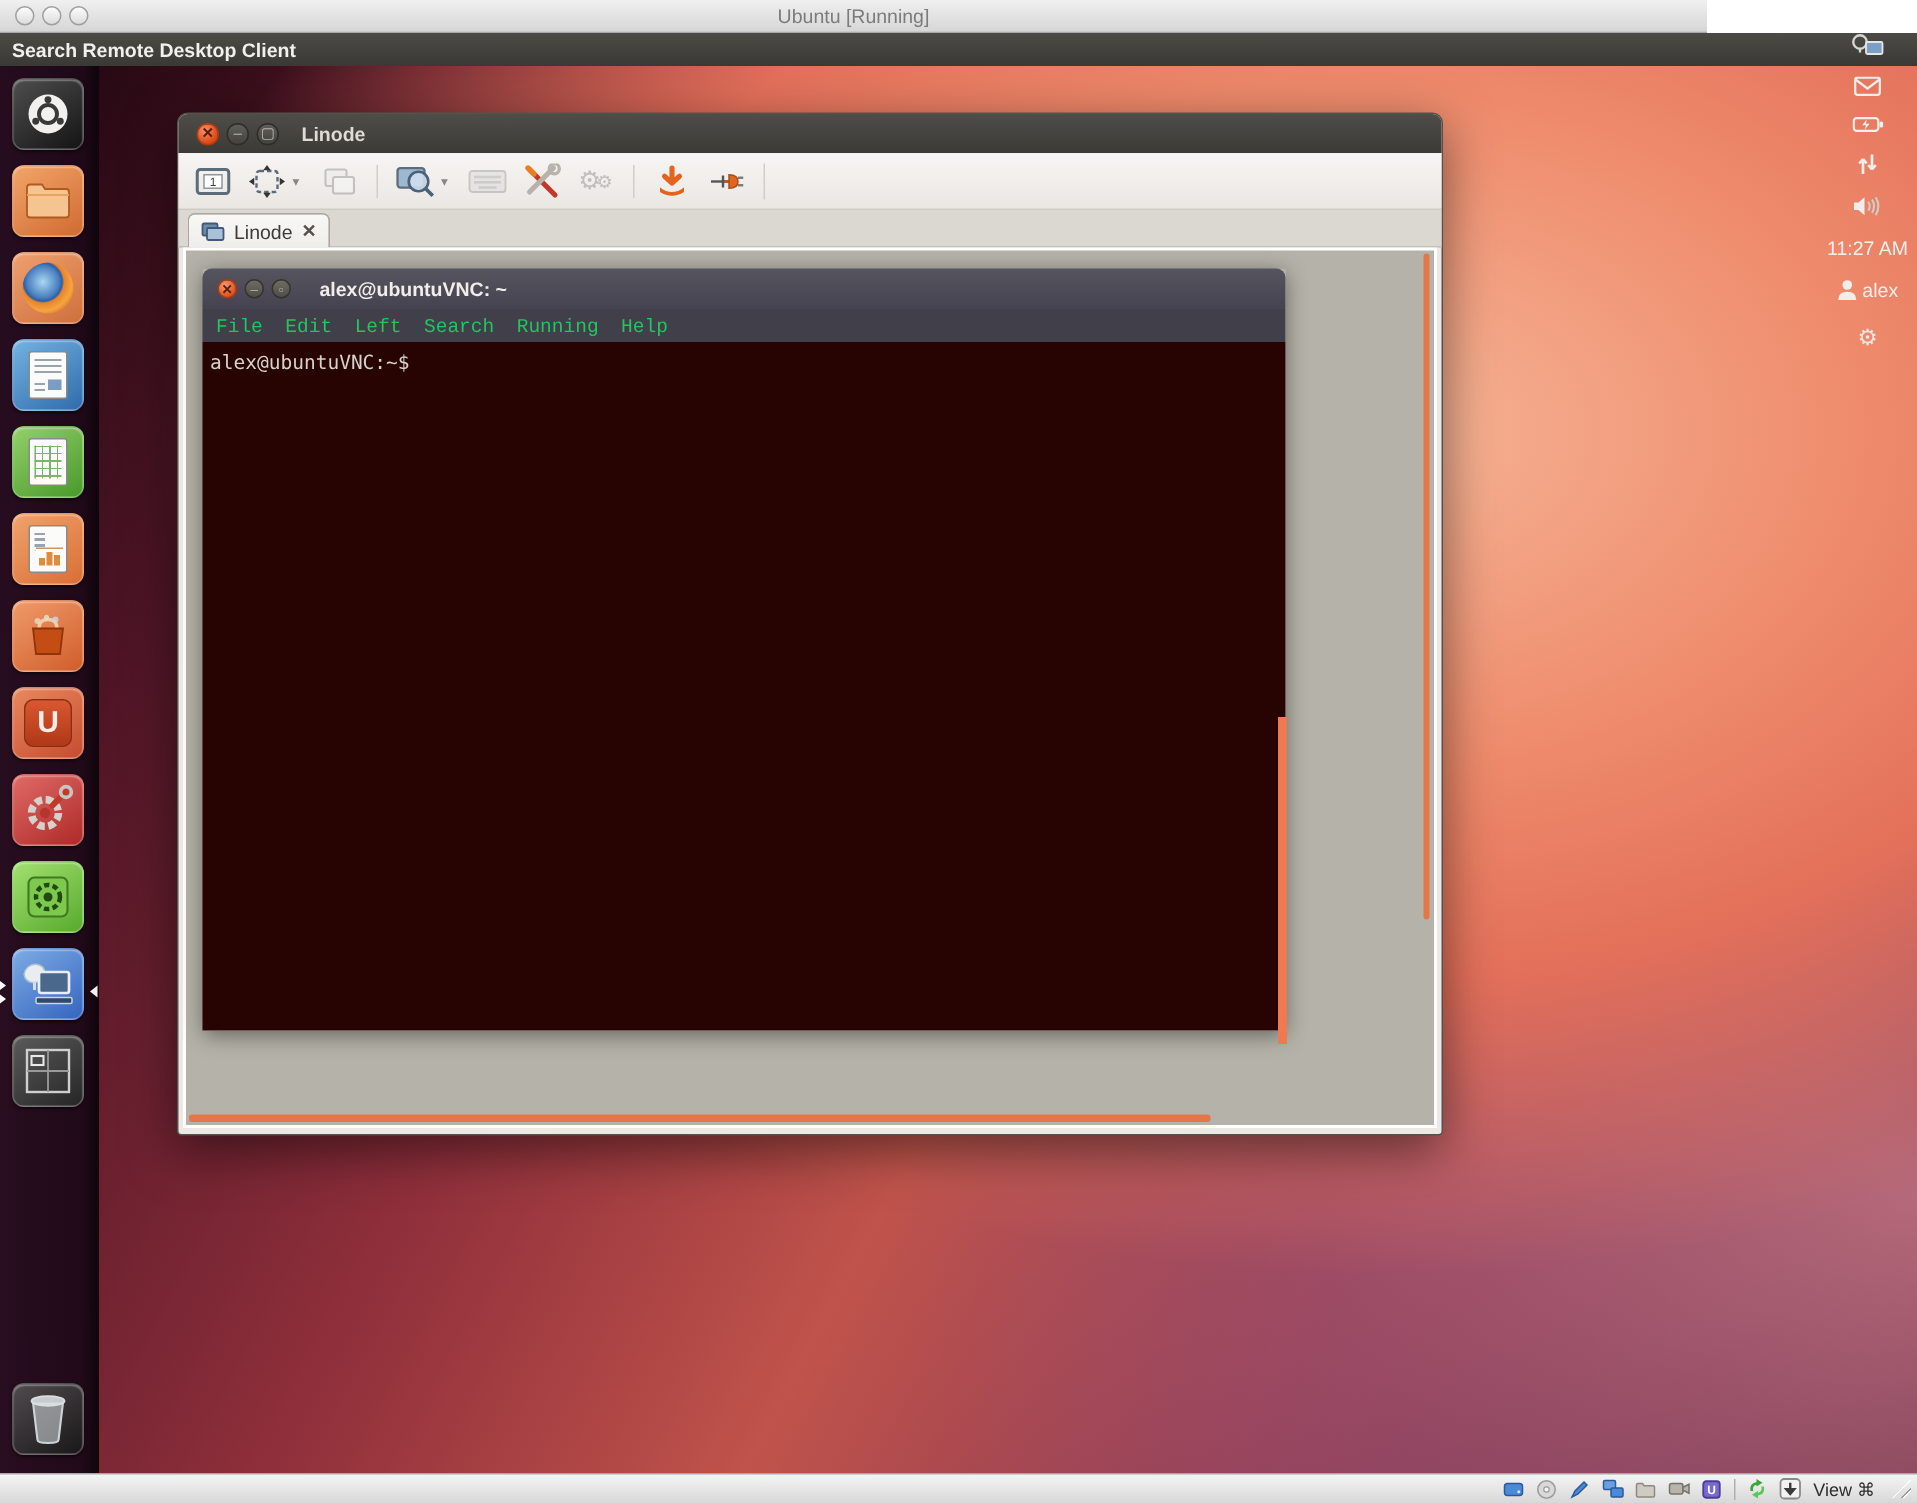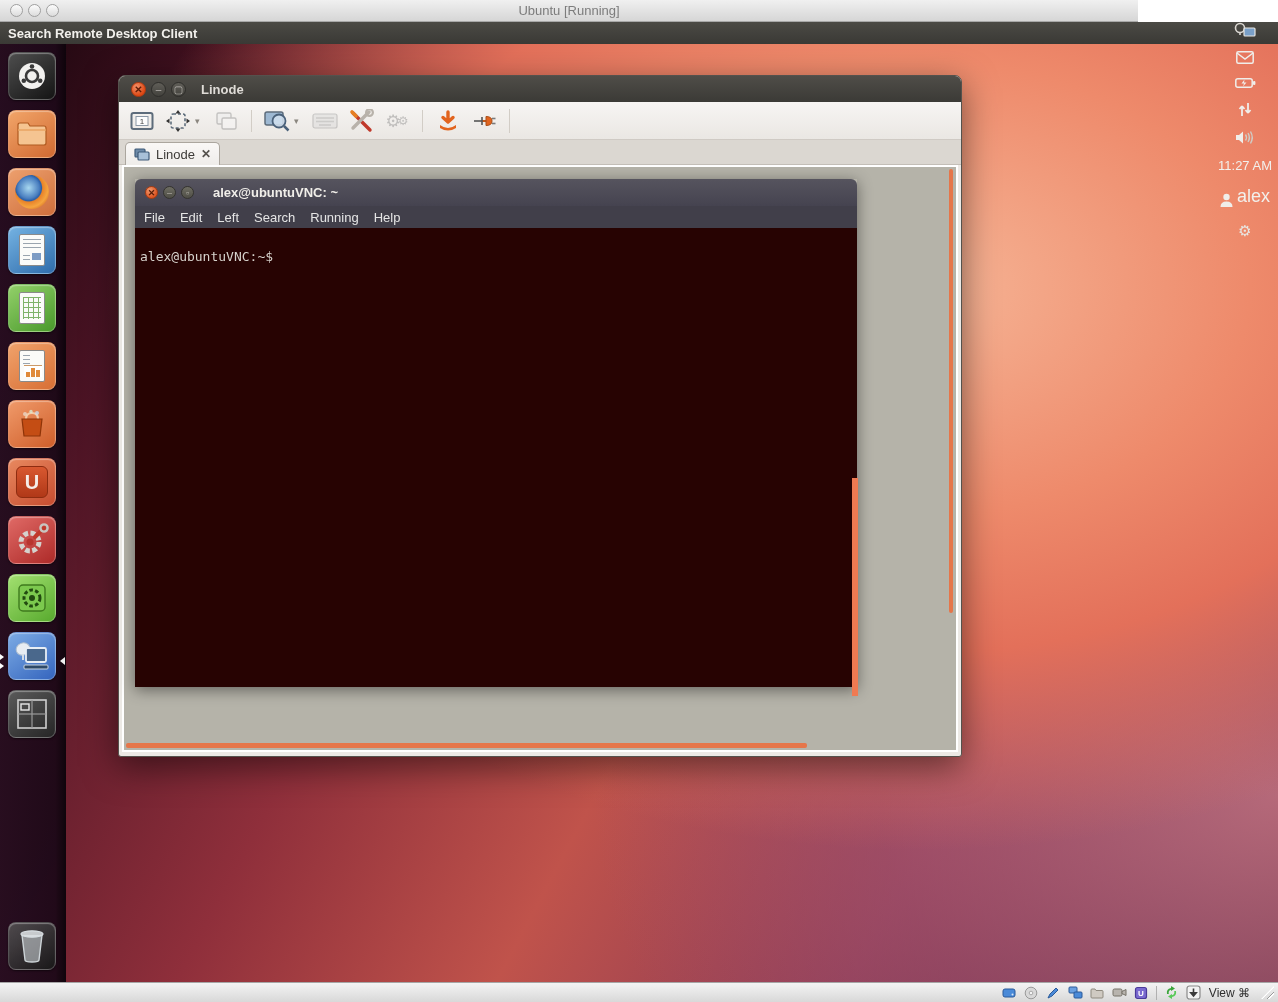--- a/index.html
+++ b/index.html
@@ -16,21 +16,21 @@
   
   #panel { position:absolute; top:22px; left:0; width:1278px; height:22px;
     background:linear-gradient(#4b4a45,#3a3935); z-index:55; color:#f2f0ec;
     display:flex; align-items:center; }
   #panel-app-title { font-size:13px; font-weight:bold; margin-left:8px; }
   #panel-right { position:absolute; right:6px; top:0; height:22px; display:flex;
     align-items:center; gap:13px;flex-direction:column; }
   .pi { display:flex; align-items:center; height:22px; }
   .pi svg { display:block; }
   #panel-clock { font-size:13px; }
-  #panel-user { font-size:18px; display:flex; align-items:flex-end; gap:4px; }
+  #panel-user { font-size:13px; display:flex; align-items:flex-start; gap:4px; }
   .glyph-icon { font-family:"DejaVu Sans",sans-serif; color:#e8e6e2; font-size:15px; line-height:22px; }
 
   
   #desktop { position:absolute; top:44px; left:0; width:1278px; height:938px;
     background:
       radial-gradient(1100px 760px at 72% 26%, #f6b596 0%, #ee8a6b 30%, #e3705a 48%, rgba(227,112,90,0) 74%),
       radial-gradient(950px 720px at 100% 80%, rgba(216,130,142,0.75) 0%, rgba(168,88,114,0.55) 42%, rgba(0,0,0,0) 72%),
       linear-gradient(118deg, #1b060e 0%, #4d1425 16%, #8f2f3b 38%, #c0534b 56%, #8c3a55 76%, #53213f 92%, #441a33 100%);
   }
 
@@ -112,24 +112,24 @@
     background:linear-gradient(#56545e,#454350); border-radius:6px 6px 0 0;
     display:flex; align-items:center; padding-left:10px; }
   .twbtn { width:13px; height:13px; border-radius:50%; margin-right:5px;
     display:flex; align-items:center; justify-content:center; font-size:9px; }
   .twbtn.close { background:radial-gradient(circle at 35% 30%, #f09a70, #dd5522 70%);
     border:1px solid #a83c12; color:#571d07; font-weight:bold; }
   .twbtn.minmax { background:linear-gradient(#6e6d62,#4f4e46); border:1px solid #34332e; color:#b2afa8; }
   #term-title { font-size:13px; font-weight:bold; color:#f0eee9; margin-left:14px; }
   #term-menubar { position:absolute; top:27px; left:0; right:0; height:22px;
     background:#413f4a; display:flex; align-items:center; gap:15px; padding-left:9px; }
-  .menu-item { font-size:13px; color:#e5e5e5; cursor:pointer; }
+  .menu-item { font-size:13px; color:#22c55e; cursor:pointer;font-family:Liberation Mono, monospace; }
   #term-body { position:absolute; top:49px; left:0; right:0; bottom:0; background:#270302; }
   #term-prompt { font-family:"DejaVu Sans Mono",monospace; font-size:13px; color:#d6d2cc;
-    padding:21px 0 0 5px; white-space:pre; }
+    padding:7px 0 0 5px; white-space:pre; }
   #term-scroll { position:absolute; right:-1px; bottom:-9px; width:6px; height:218px;
     background:#ef7a52; z-index:6; }
 
   
   .ind { position:absolute; width:0; height:0; }
   #ind-left-a { left:0; top:610px; border-top:3px solid transparent; border-bottom:3px solid transparent; border-left:4px solid #fff; }
   #ind-left-b { left:0; top:619px; border-top:3px solid transparent; border-bottom:3px solid transparent; border-left:4px solid #fff; }
   #ind-right { left:60px; top:613px; border-top:4px solid transparent; border-bottom:4px solid transparent; border-right:5px solid #f0f0f0; }
 </style>
 </head>

